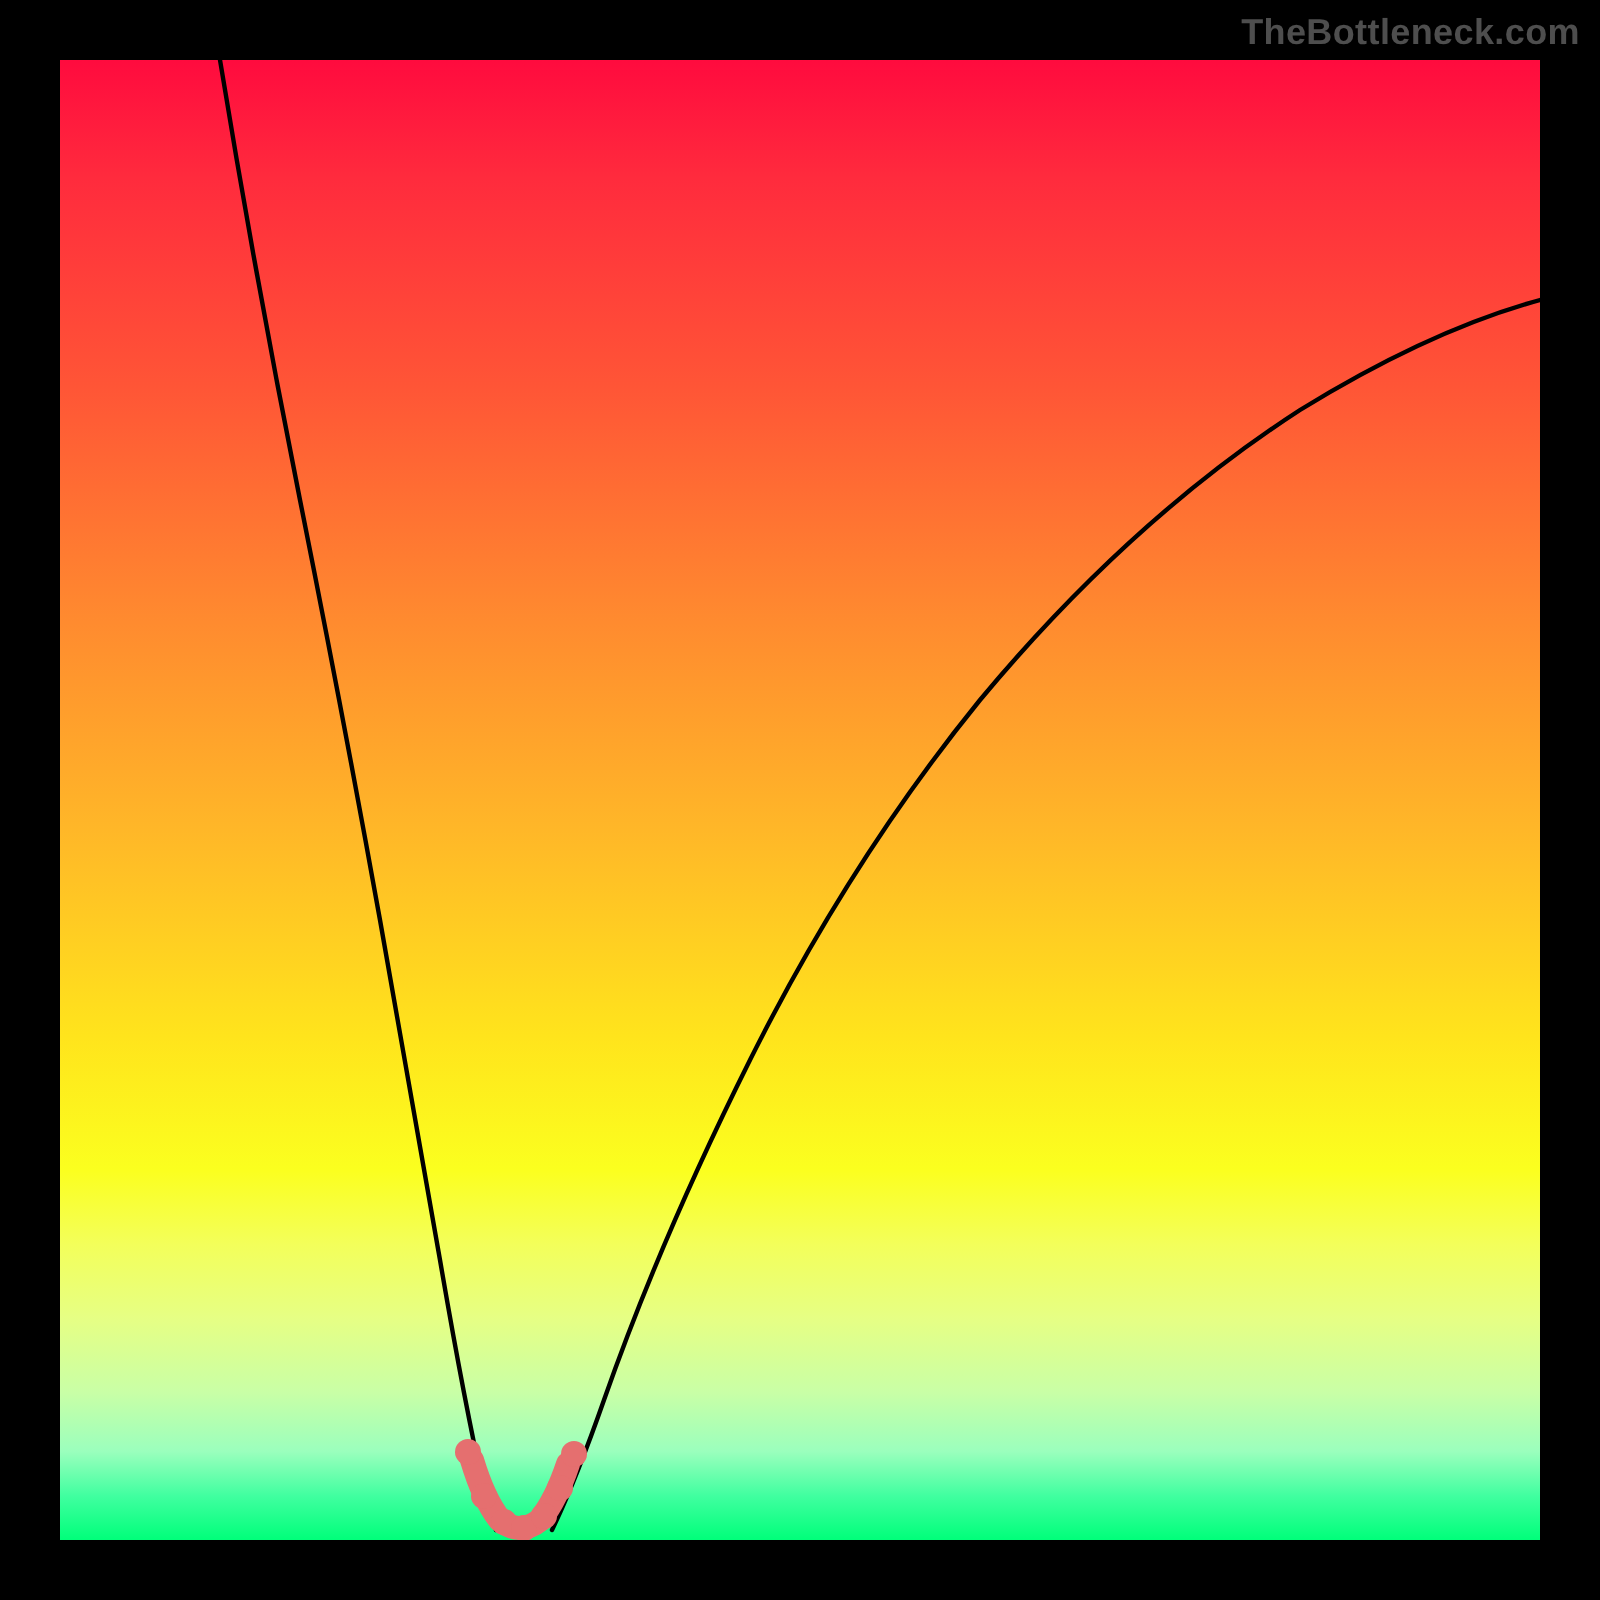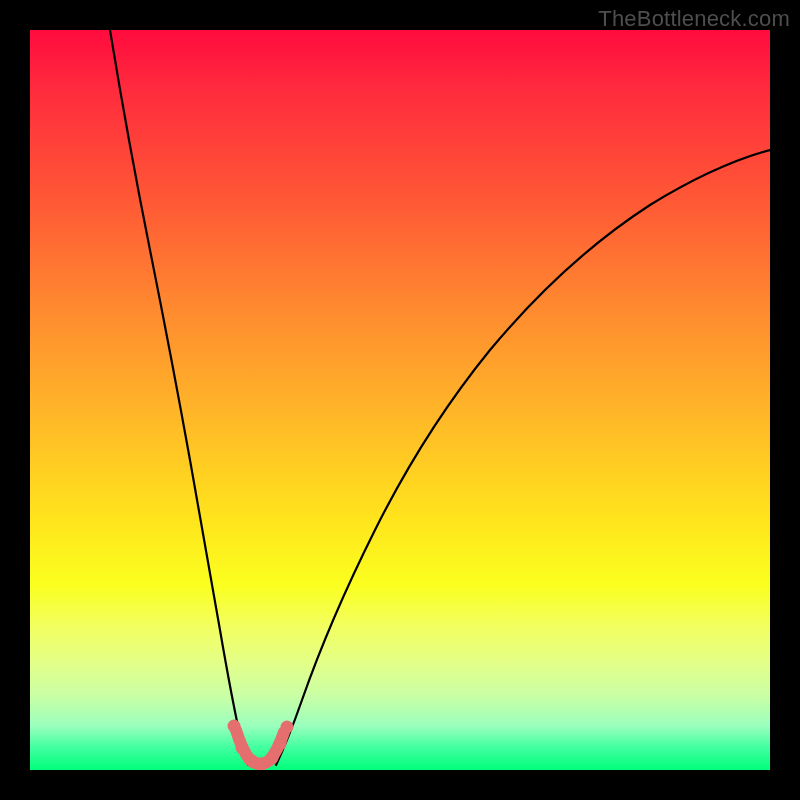--- a/index.html
+++ b/index.html
@@ -37,22 +37,22 @@
       #9bffbd 94%,
       #41ffa0 97%,
       #00ff7a 100%
     );
   }
   .watermark {
     position: absolute;
     top: 6px;
     right: 10px;
     color: #4e4e4e;
-    font-size: 22px;
-    font-weight: 400;
+    font-size: 18px;
+    font-weight: 700;
     letter-spacing: 0.2px;
     user-select: none;
   }
   svg.curve-layer {
     position: absolute;
     left: 0;
     top: 0;
     width: 740px;
     height: 740px;
   }

